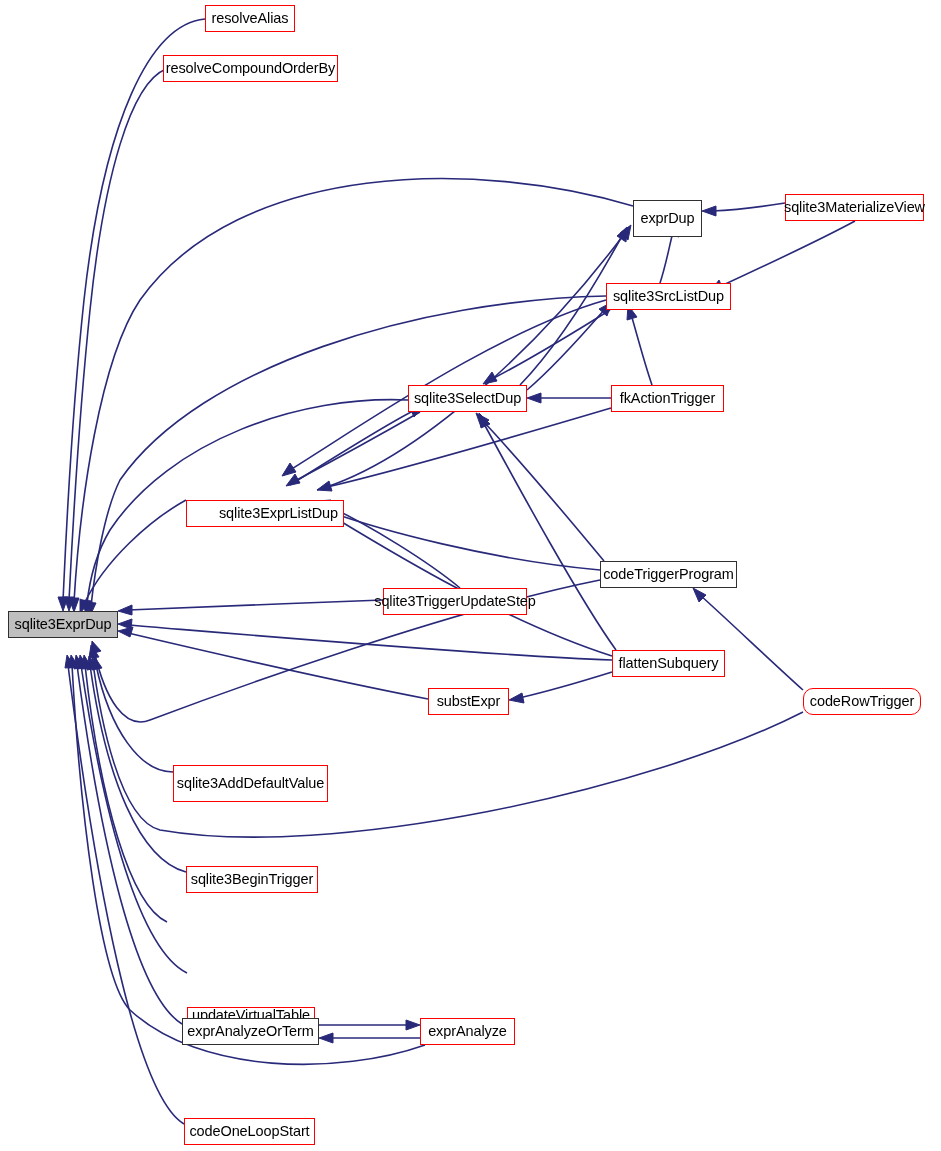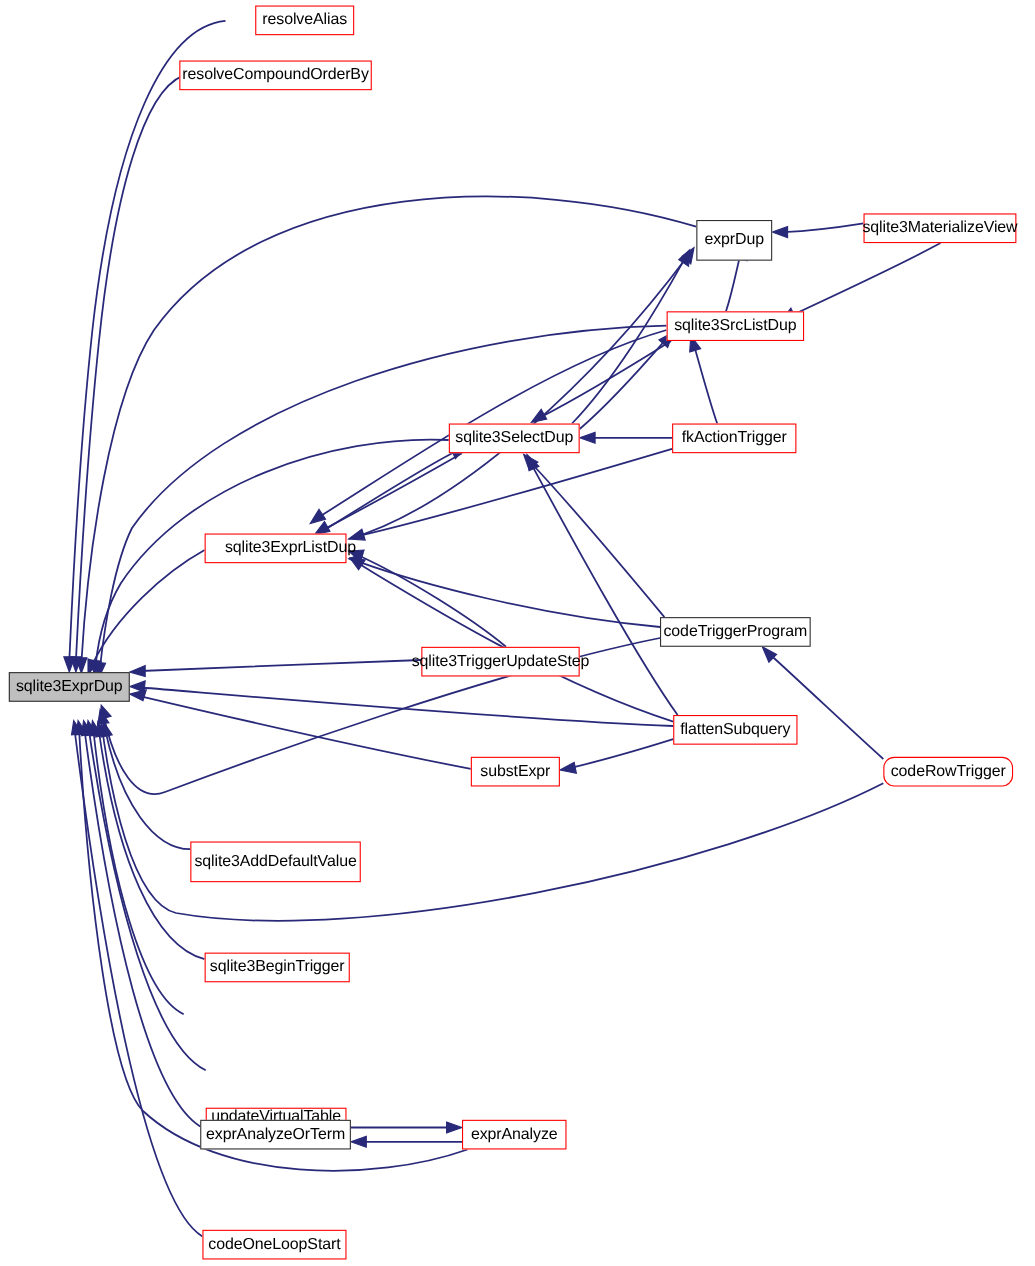--- a/index.html
+++ b/index.html
@@ -229,42 +229,42 @@
     </g>
     <g>
       <path class="edge-path" d="M184,1124 C135,1095 95,880 68,665"></path>
       <polygon class="edge-head" points="67,655 75,667 65,668"></polygon>
     </g>
   </svg>
 
   <div class="node-box current-node" style="left:8px; top:611px; width:110px; height:27px;">
     <span class="node-label">sqlite3ExprDup</span>
   </div>
-  <div class="node-box" style="left:205px; top:5px; width:90px; height:27px;margin-left:27px;">
+  <div class="node-box" style="left:205px; top:5px; width:90px; height:27px;">
     <span class="node-label">resolveAlias</span>
   </div>
   <div class="node-box" style="left:163px; top:55px; width:175px; height:27px;">
     <span class="node-label">resolveCompoundOrderBy</span>
   </div>
   <div class="node-box black-border" style="left:633px; top:200px; width:69px; height:37px;">
     <span class="node-label">exprDup</span>
   </div>
   <div class="node-box" style="left:785px; top:194px; width:139px; height:27px;">
     <span class="node-label">sqlite3MaterializeView</span>
   </div>
   <div class="node-box" style="left:606px; top:283px; width:125px; height:27px;">
     <span class="node-label">sqlite3SrcListDup</span>
   </div>
   <div class="node-box" style="left:408px; top:385px; width:119px; height:27px;">
     <span class="node-label">sqlite3SelectDup</span>
   </div>
   <div class="node-box" style="left:611px; top:385px; width:113px; height:27px;">
     <span class="node-label">fkActionTrigger</span>
   </div>
-  <div class="node-box" style="left:186px; top:485px; width:129px; height:27px;padding-left:27px;">
+  <div class="node-box" style="left:186px; top:500px; width:158px; height:27px;padding-left:27px;">
     <span class="node-label">sqlite3ExprListDup</span>
   </div>
   <div class="node-box black-border" style="left:600px; top:561px; width:137px; height:27px;">
     <span class="node-label">codeTriggerProgram</span>
   </div>
   <div class="node-box" style="left:383px; top:588px; width:144px; height:27px;">
     <span class="node-label">sqlite3TriggerUpdateStep</span>
   </div>
   <div class="node-box" style="left:612px; top:650px; width:113px; height:27px;">
     <span class="node-label">flattenSubquery</span>

